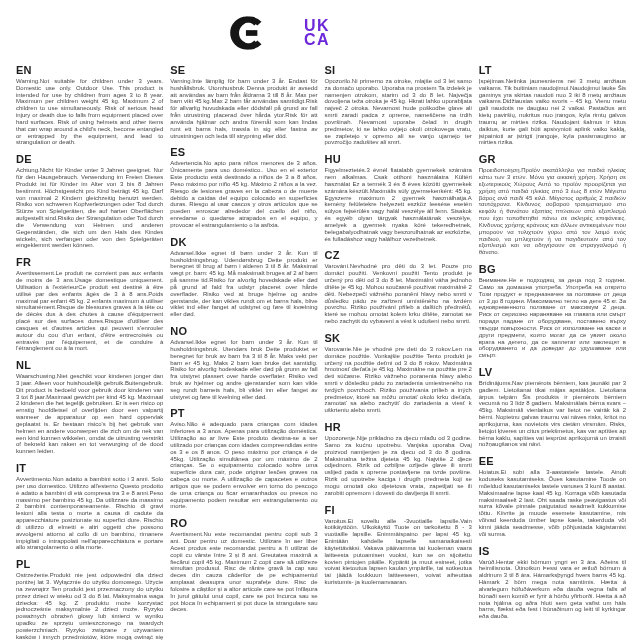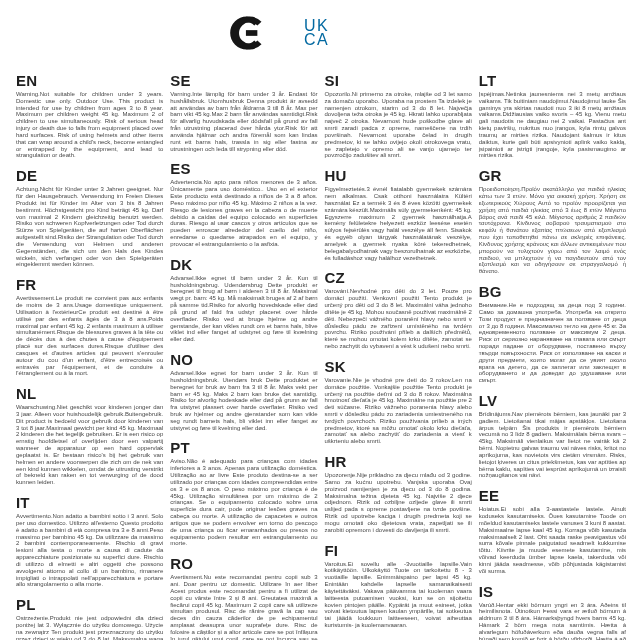--- a/index.html
+++ b/index.html
@@ -15,39 +15,39 @@
     display: flex;
     align-items: center;
     gap: 30px;
     padding: 10px 0 2px 222px;
     height: 46px;
     box-sizing: content-box;
   }
   .age-icon svg { display: block; }
   .ce-icon svg { display: block; }
   .ukca-icon {
-    font-weight: normal;
+    font-weight: bold;
     font-size: 16px;
     line-height: 0.85;
     letter-spacing: 1.5px;
-    color: #0369a1;
+    color: #6d28d9;
     text-align: left;
   }
   .columns {
     display: grid;
     grid-template-columns: repeat(4, 1fr);
     gap: 7px;
     padding: 6px 14px 0 16px;
   }
   .section { margin-bottom: 7px; }
   .section h2 {
-    font-size: 15px;
+    font-size: 11px;
     font-weight: bold;
     color: #1f1f1f;
-    margin: 8px 0 2px 0;
+    margin: 0 0 2px 0;
     letter-spacing: 0.2px;
   }
   .section p {
     margin: 0;
     font-size: 6px;
     line-height: 1.14;
     text-align: justify;
     color: #474747;
   }
 </style>

